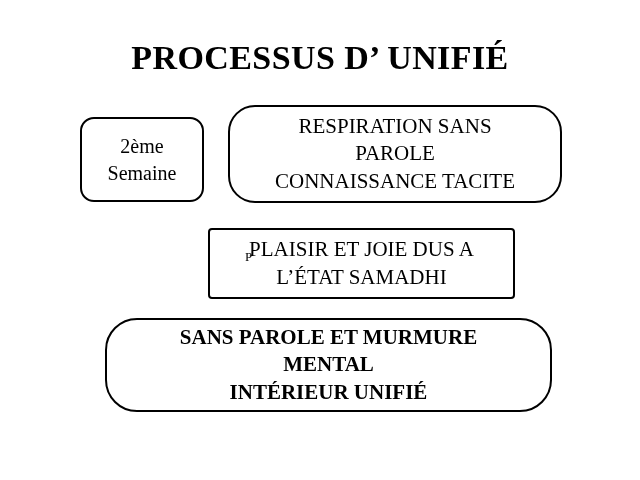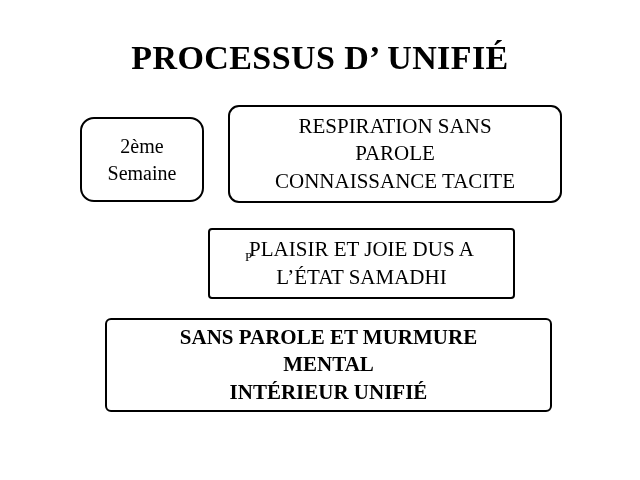--- a/index.html
+++ b/index.html
@@ -67,21 +67,21 @@
     font-size: 20px;
     line-height: 1.32;
   }
 
   
   #node-respiration {
     left: 228px;
     top: 105px;
     width: 334px;
     height: 98px;
-    border-radius: 11px;
+    border-radius: 27px;
   }
   #node-respiration .node-text {
     font-size: 21px;
     line-height: 1.30;
   }
 
   
   #node-plaisir {
     left: 176px;
     top: 228px;
@@ -105,21 +105,21 @@
     color: #000000;
     pointer-events: none;
   }
 
   
   #node-sans-parole {
     left: 105px;
     top: 318px;
     width: 447px;
     height: 94px;
-    border-radius: 6px;
+    border-radius: 32px;
   }
   #node-sans-parole .node-text {
     font-size: 21px;
     font-weight: bold;
     line-height: 1.30;
   }
 </style>
 </head>
 <body>
 

